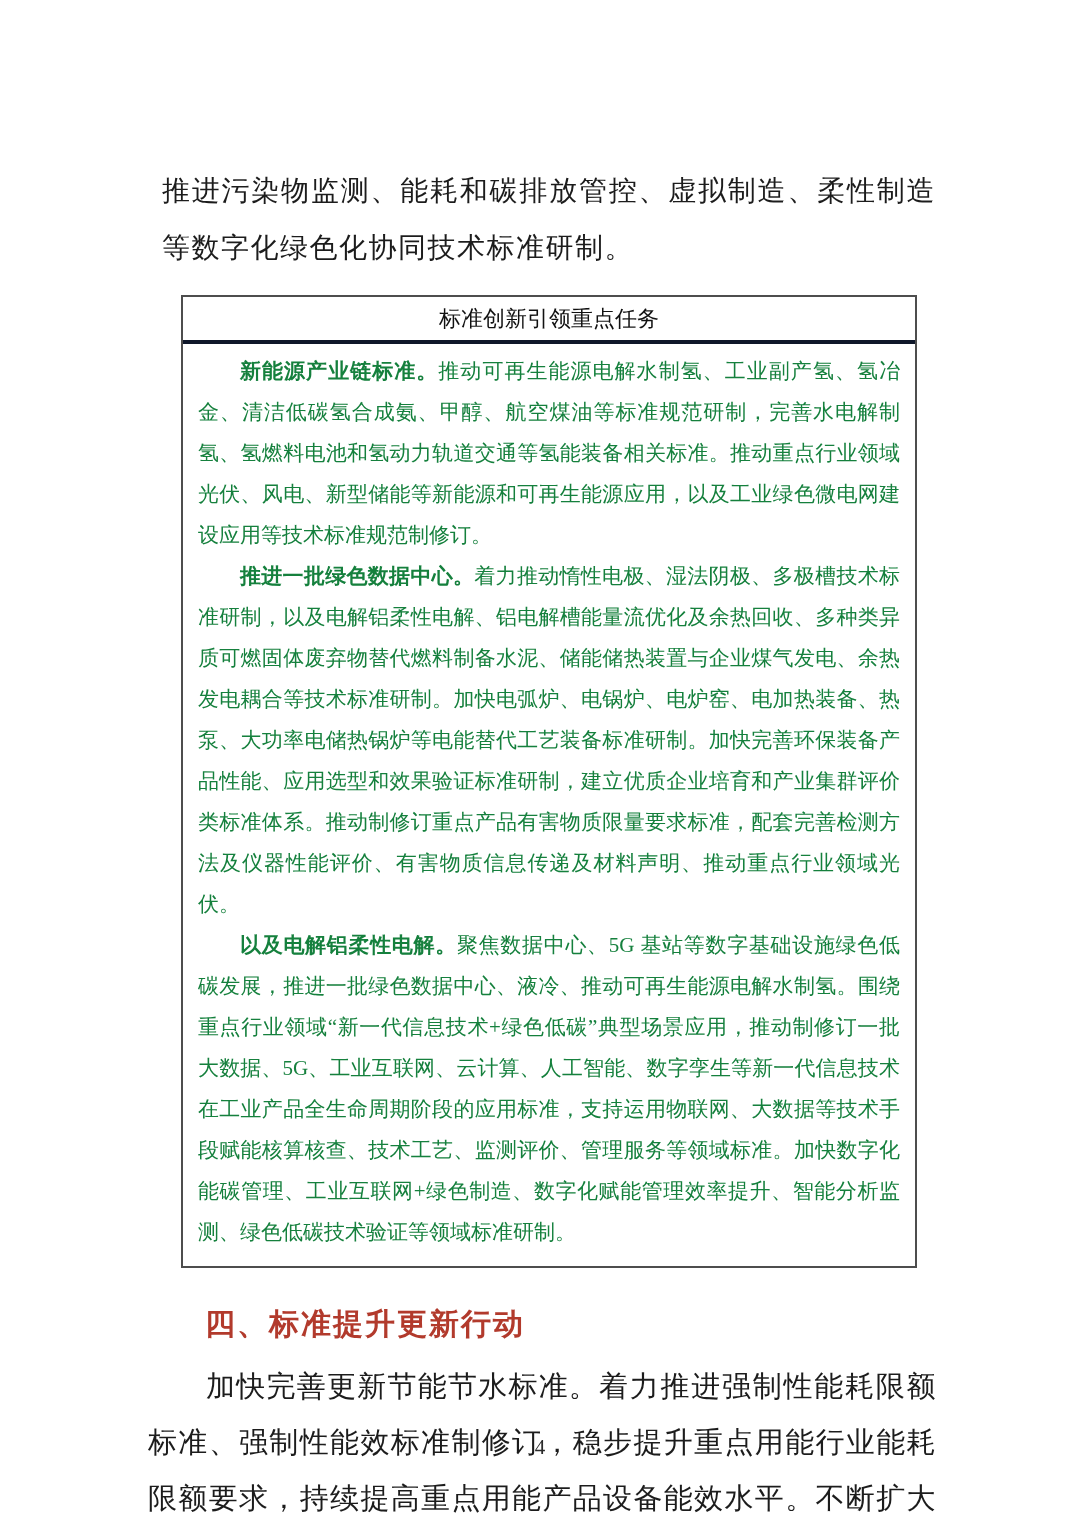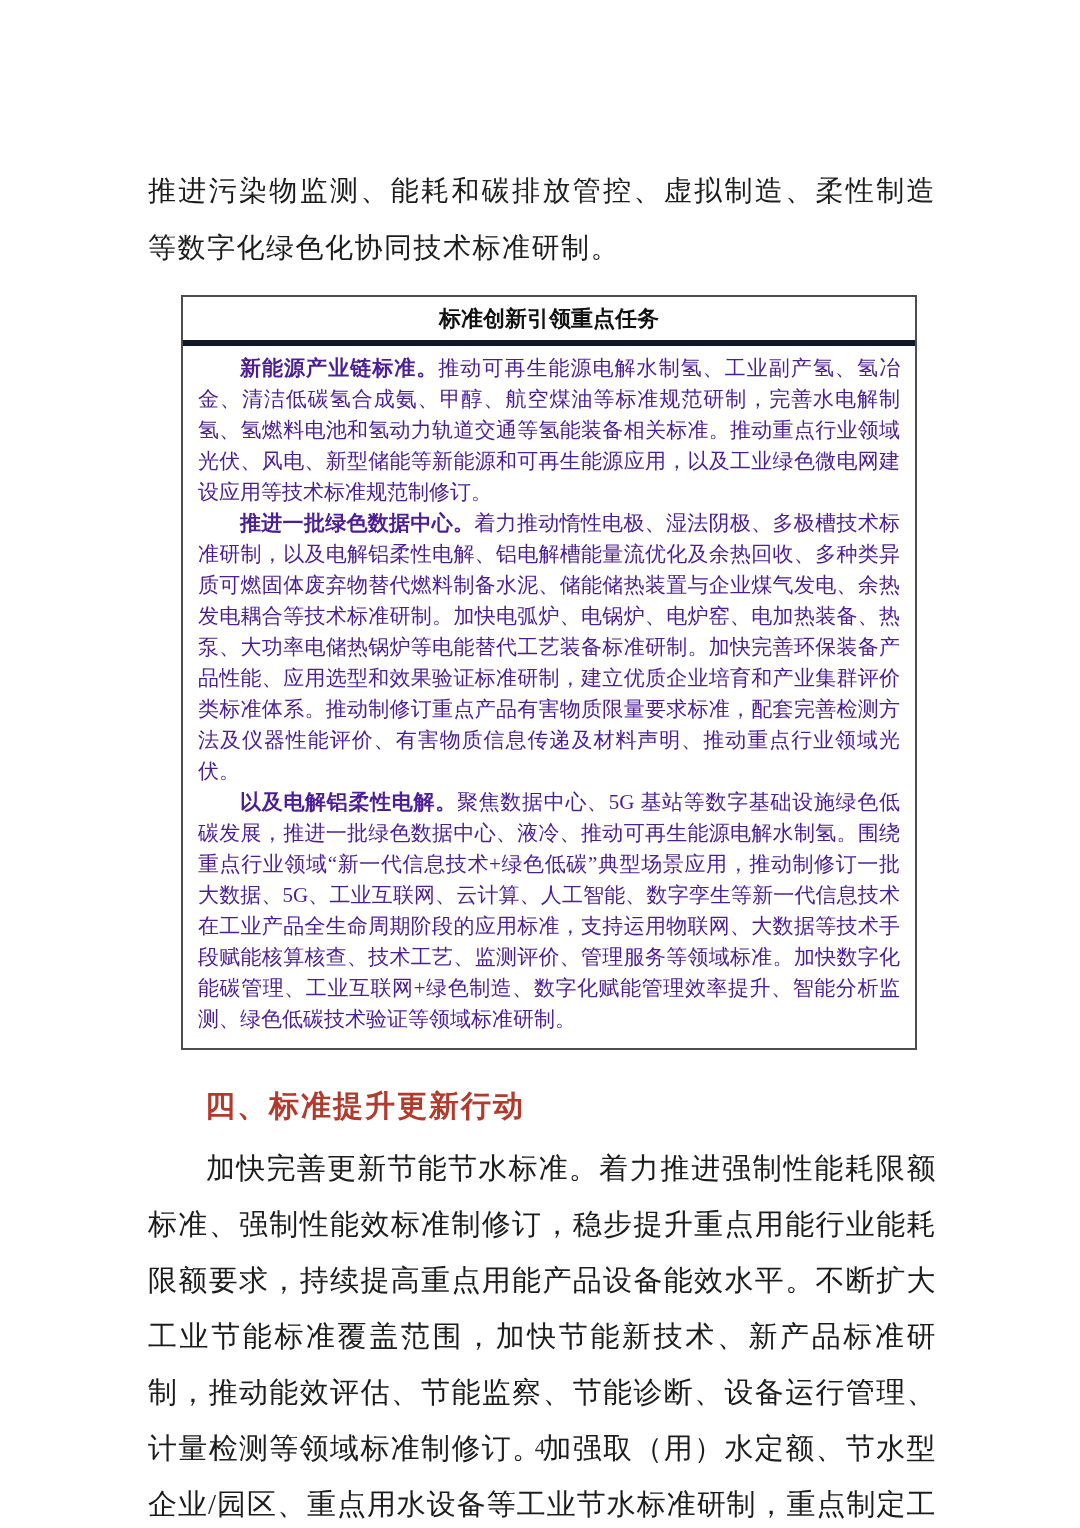--- a/index.html
+++ b/index.html
@@ -19,46 +19,47 @@
     width: 788px;
     padding-top: 162px;
   }
   
   .intro {
     font-size: 28px;
     line-height: 57px;
     text-align: justify;
     letter-spacing: 1.5px;
     color: #1c1c1c;
+    margin-left: 14px;
   }
   
   .task-box {
     width: 736px;
     margin: 19px 0 0 33px;
     border: 2px solid #4d4d4d;
     background: #ffffff;
   }
   .task-box-title {
     text-align: center;
-    font-weight: 700;
+    font-weight: 400;
     font-size: 22px;
     line-height: 26px;
     padding: 9px 4px 8px 4px;
-    border-bottom: 6px solid #0f172a;
+    border-bottom: 4px solid #0f172a;
     color: #111;
   }
   .task-box-body {
     padding: 7px 15px 13px 15px;
   }
   .task-box-body p {
     font-size: 21px;
-    line-height: 31px;
+    line-height: 41px;
     text-align: justify;
     text-indent: 2em;
-    color: #4c1d95;
+    color: #15803d;
   }
   .box-lead { font-weight: 700; }
   
   .section-heading {
     margin: 36px 0 0 57px;
     font-family: "Liberation Sans", "DejaVu Sans", sans-serif;
     font-weight: 700;
     font-size: 30px;
     line-height: 40px;
     color: #b23a2c;

